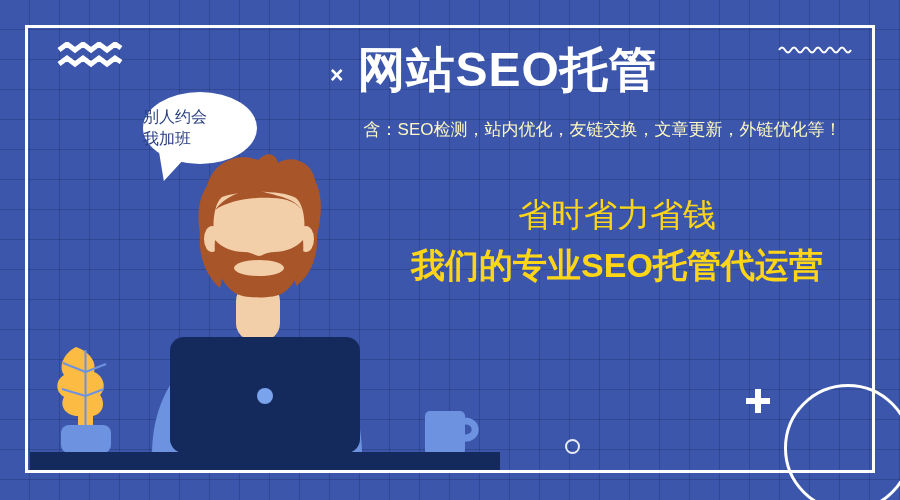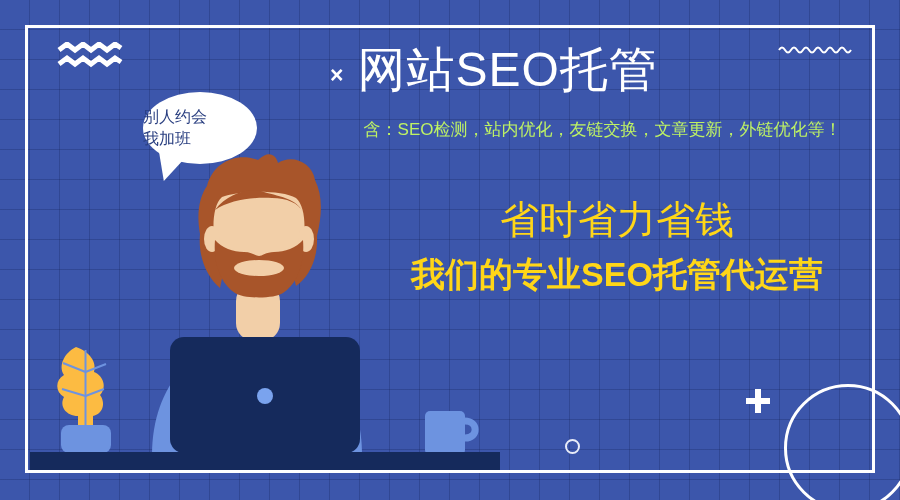--- a/index.html
+++ b/index.html
@@ -94,51 +94,51 @@
     color: #ffffff;
     font-size: 23px;
     font-weight: bold;
     line-height: 1;
     margin-right: 14px;
     margin-top: 10px;
   }
   .title-main {
     color: #ffffff;
     font-size: 48px;
-    font-weight: 400;
+    font-weight: 700;
     letter-spacing: 1px;
     line-height: 1.1;
     white-space: nowrap;
   }
   .subtitle {
     position: absolute;
     left: 330px;
     top: 118px;
     width: 545px;
     text-align: center;
-    color: #bef264;
+    color: #fef9c3;
     font-size: 17px;
     letter-spacing: 0px;
     white-space: nowrap;
   }
 
   
   .slogans {
     position: absolute;
     left: 362px;
     top: 190px;
     width: 510px;
     text-align: center;
     color: #ffd617;
   }
   .slogan {
     white-space: nowrap;
     line-height: 1.52;
   }
-  .slogan-1 { font-size: 39px; }
+  .slogan-1 { font-size: 33px; }
   .slogan-2 { font-size: 34px; font-weight: bold; }
   .slogan-3 { font-size: 34px; }
 
   
   .illustration { position: absolute; left: 0; top: 0; width: 900px; height: 500px; }
 
   
   .bubble {
     position: absolute;
     left: 143px;

